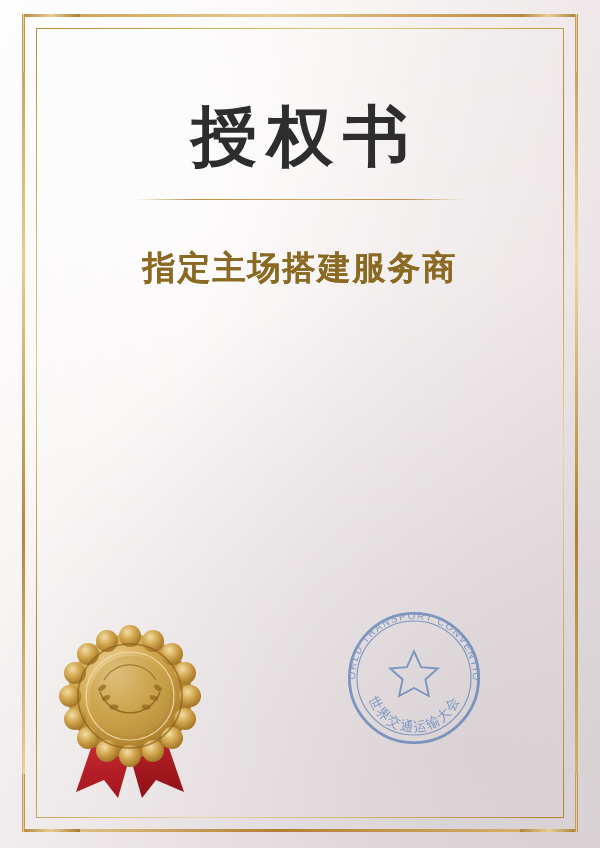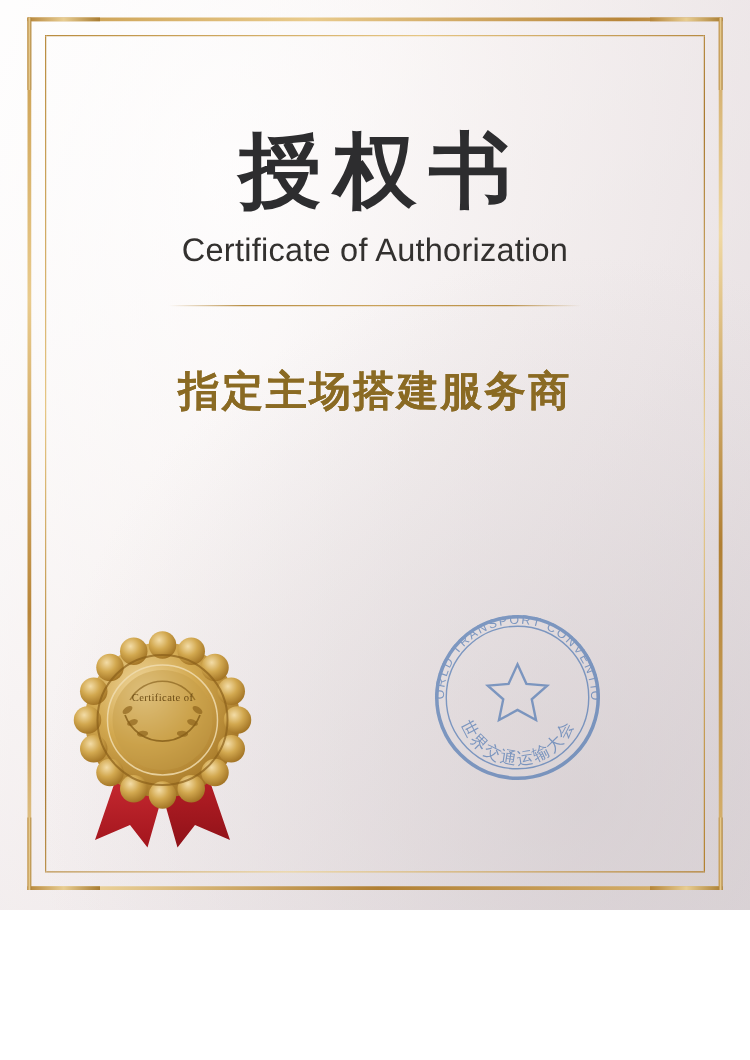--- a/index.html
+++ b/index.html
@@ -10,21 +10,21 @@
   body {
     width: 600px;
     height: 848px;
     overflow: hidden;
     font-family: "Liberation Sans", sans-serif;
   }
 
   .certificate {
     position: relative;
     width: 600px;
-    height: 728px;
+    height: 848px;
     background:
       radial-gradient(ellipse at 30% 20%, #ffffff 0%, #f7f3f2 40%, #efe9ea 75%, #e7e0e2 100%);
     overflow: hidden;
   }
 
   
   .paper-shade-a {
     position: absolute;
     inset: 0;
     background: linear-gradient(115deg, rgba(255,255,255,0.85) 0%, rgba(250,246,246,0.4) 35%, rgba(233,226,228,0.55) 70%, rgba(221,214,217,0.7) 100%);
@@ -218,21 +218,20 @@
 
   <div class="corner tl"></div>
   <div class="corner tr"></div>
   <div class="corner bl"></div>
   <div class="corner br"></div>
 
   <div class="content">
 
     <div class="title-cn">授权书</div>
 
-    <div class="title-en">Certificate of Authorization</div>
 
     <div class="divider"></div>
 
 
     <div class="award-line">指定主场搭建服务商</div>
 
 
 
   </div>
 
@@ -306,17 +305,16 @@
             <ellipse cx="-24" cy="2" rx="4.5" ry="2.4" transform="rotate(-20 -24 2)"></ellipse>
             <ellipse cx="-16" cy="11" rx="4.5" ry="2.4" transform="rotate(-5 -16 11)"></ellipse>
             <ellipse cx="28" cy="-8" rx="4.5" ry="2.4" transform="rotate(35 28 -8)"></ellipse>
             <ellipse cx="24" cy="2" rx="4.5" ry="2.4" transform="rotate(20 24 2)"></ellipse>
             <ellipse cx="16" cy="11" rx="4.5" ry="2.4" transform="rotate(5 16 11)"></ellipse>
           </g>
         </g>
       </g>
     </svg>
     <div class="medal-label">
-      <div>Certificate of</div>
     </div>
   </div>
 
 </div>
 
 </body></html>

